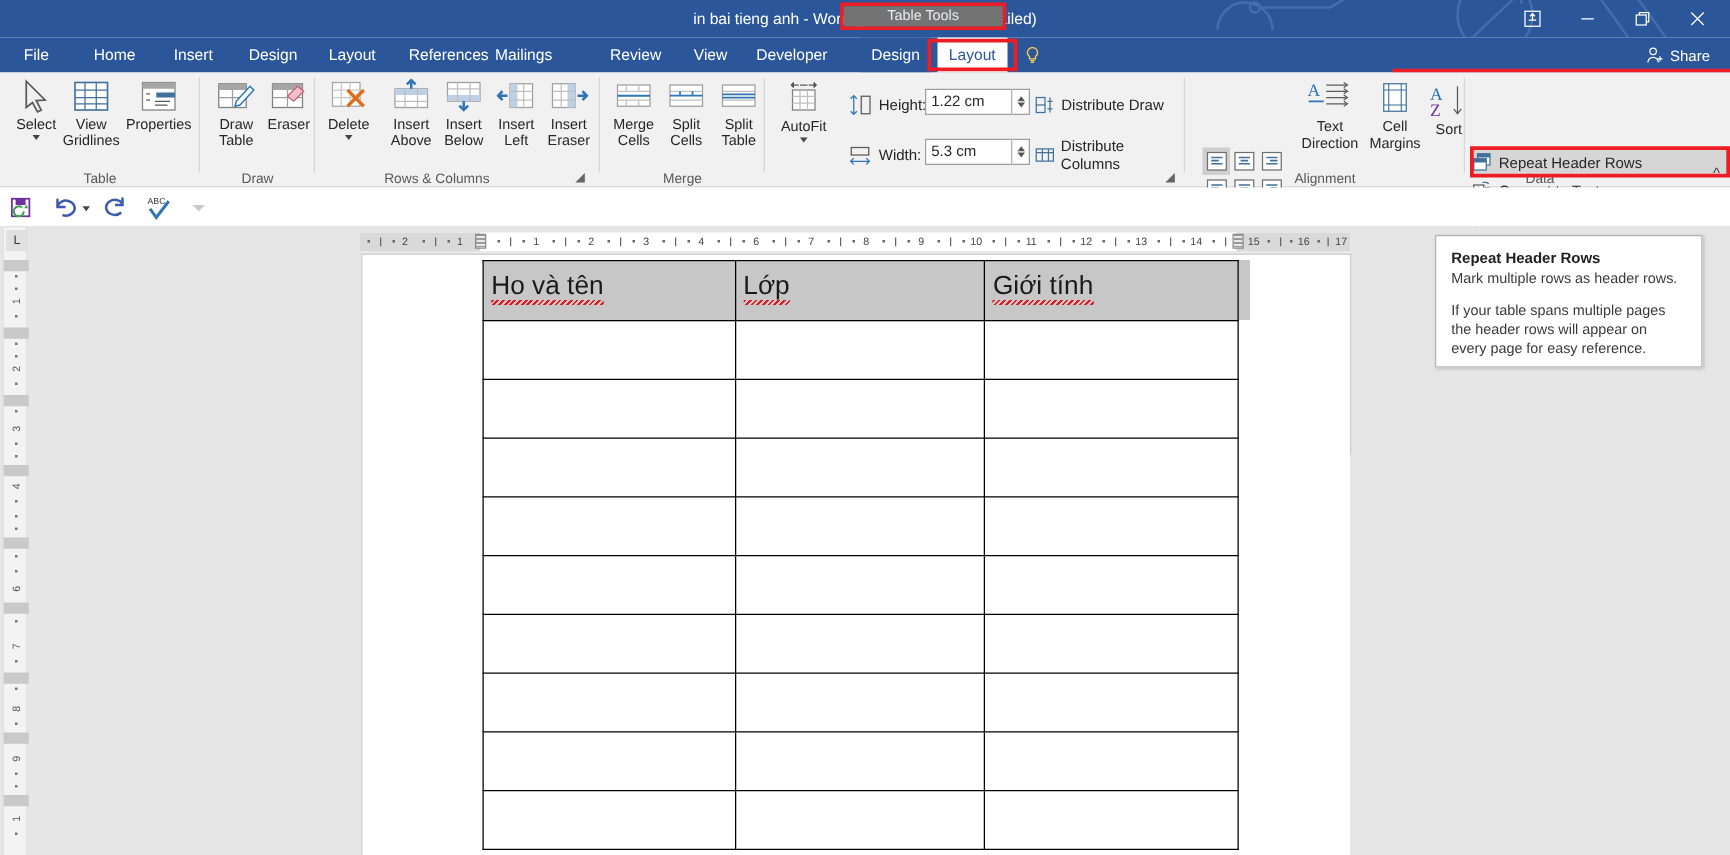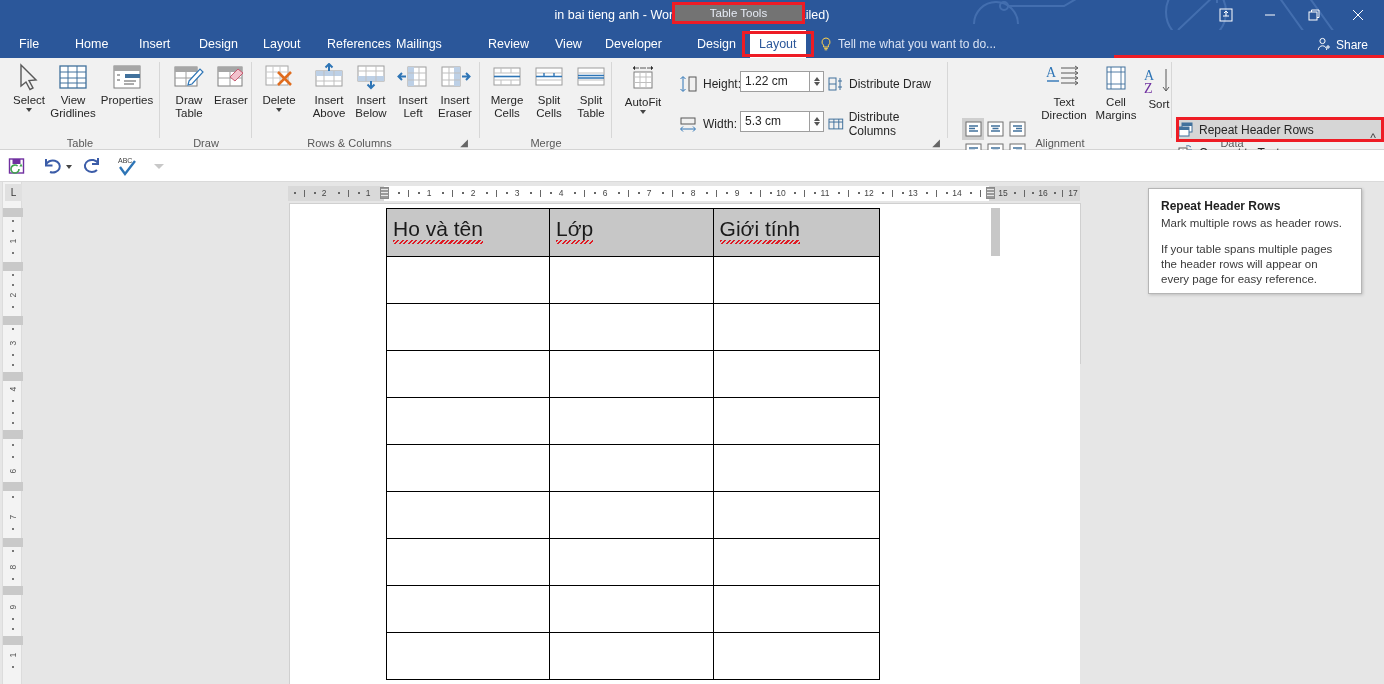--- a/index.html
+++ b/index.html
@@ -120,21 +120,21 @@
   .hr-lbl { position:absolute; top:2px; text-align:center; width:14px; font-size:8.5px; }
   .hr-dot { position:absolute; top:6px; width:2px; height:2px; background:#666; }
   .hr-bar { position:absolute; top:4px; width:1px; height:7px; background:#666; }
   .hr-indent { position:absolute; top:1px; width:9px; height:12px;
      background:repeating-linear-gradient(0deg,#9a9a9a 0 1.5px,#e8e8e8 1.5px 3px);
      border:1px solid #8a8a8a; }
 
   .page { position:absolute; left:290px; top:22px; width:790px; height:480px; background:#fff; box-shadow:0 0 0 1px #d0d0d0; }
 
   
-  .doctable { position:absolute; left:96px; top:4px; width:494px; border-collapse:collapse;padding-left:20px; }
+  .doctable { position:absolute; left:96px; top:4px; width:605px; border-collapse:collapse;padding-left:20px; }
   .doctable td { border:1.6px solid #000; height:47px; padding:0 6px; vertical-align:top; }
   .doctable td.c1 { width:202px; }
   .doctable td.c2 { width:200px; }
   .doctable td.c3 { width:203px; }
   .doctable tr.hdr td { background:#c7c7c7; height:48px; }
   .hdr-txt { font-family:"Liberation Sans", sans-serif; font-size:21px; color:#1a1a1a; line-height:40px; display:inline-block; position:relative; }
   .squig { position:absolute; left:0; bottom:5px; width:100%; height:4px;
      background:repeating-linear-gradient(135deg,#e01b24 0 1.6px,transparent 1.6px 3.2px); }
   .selbleed { position:absolute; left:701px; top:4px; width:9px; height:48px; background:#c7c7c7; }
 
@@ -208,21 +208,20 @@
     <div class="tab" style="left:387px">Mailings</div>
     <div class="tab" style="left:479px">Review</div>
     <div class="tab" style="left:546px">View</div>
     <div class="tab" style="left:596px">Developer</div>
     <div class="tab ctx" style="left:688px">Design</div>
     <div class="tab active-ctx" style="left:750px">Layout</div>
     <svg class="bulb" width="12" height="14" viewBox="0 0 12 14">
       <path d="M6 1 a4 4 0 0 1 2.4 7.2 V10 H3.6 V8.2 A4 4 0 0 1 6 1 Z" fill="none" stroke="#ffd24d"></path>
       <path d="M4.2 11.4 h3.6 M4.6 12.8 h2.6" stroke="#ffd24d"></path>
     </svg>
-    <div class="tellme" style="left:838px">Tell me what you want to do...</div>
     <div class="share">
       <svg width="15" height="15" viewBox="0 0 15 15">
         <circle cx="5.5" cy="4" r="2.6" fill="none" stroke="#fff"></circle>
         <path d="M1.3 13 a4.2 4.2 0 0 1 8.4 0" fill="none" stroke="#fff"></path>
         <path d="M11 8 v4 M9 10 h4" stroke="#fff"></path>
       </svg>
       <span>Share</span>
     </div>
   </div>
   <div class="layout-hl"></div>

